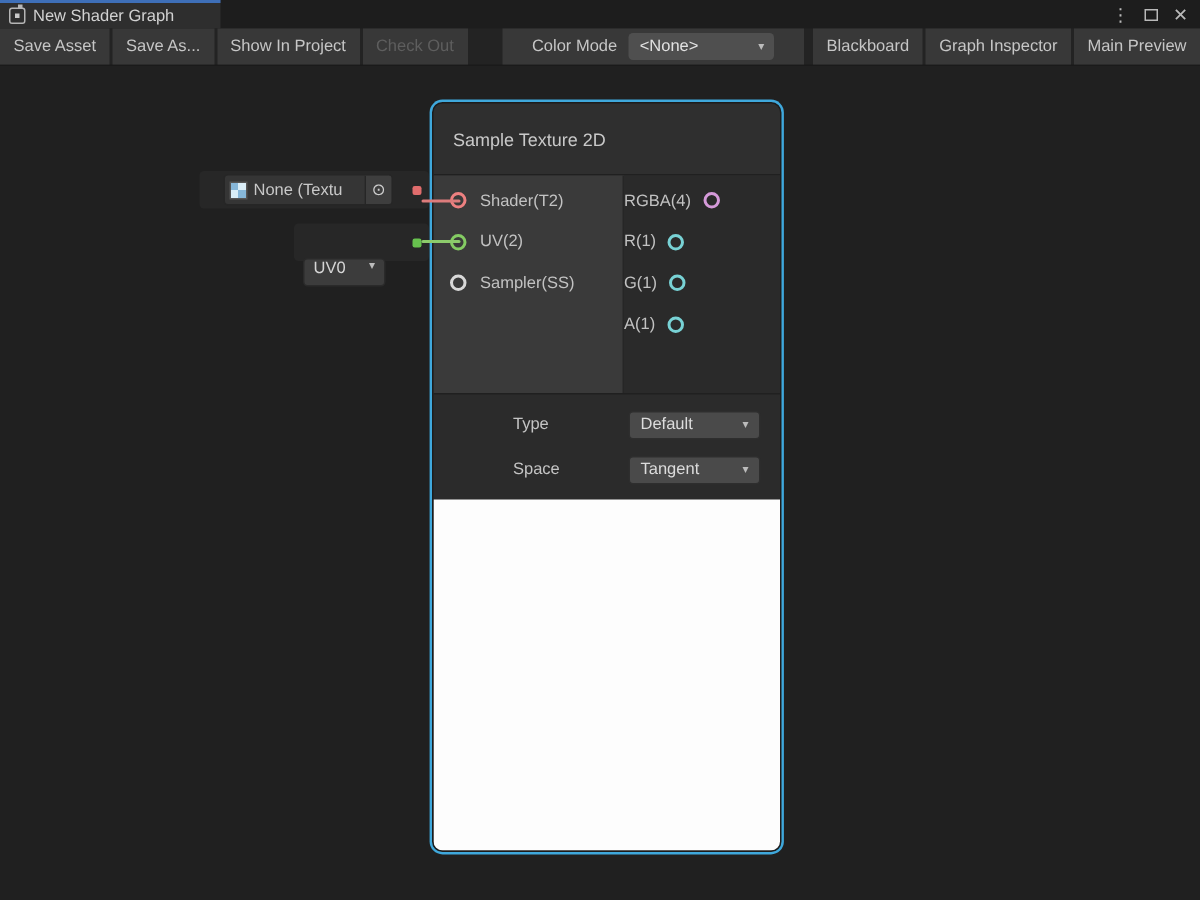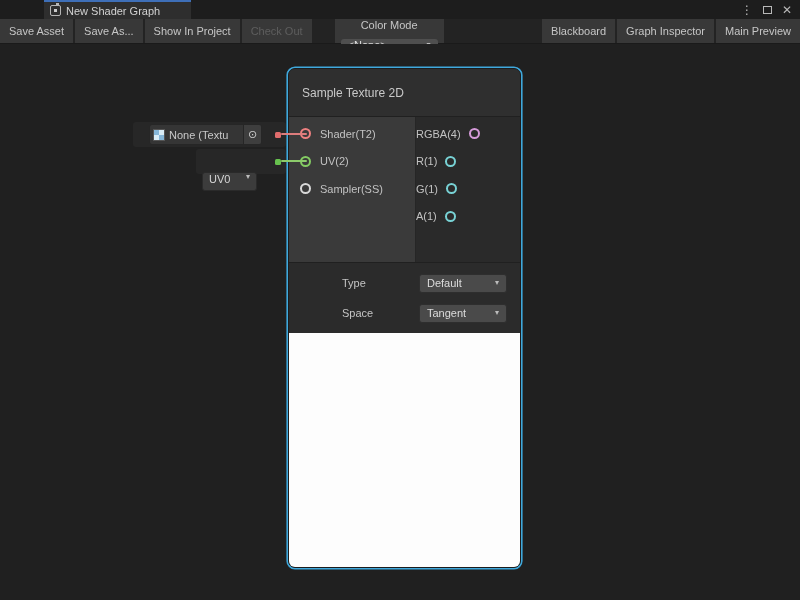--- a/index.html
+++ b/index.html
@@ -7,40 +7,40 @@
   body {
     font-family:"Liberation Sans","DejaVu Sans",sans-serif;
     background:#202020; color:#c6c6c6; font-size:11px;
     -webkit-font-smoothing:antialiased;
   }
 
   
   .tabbar { position:absolute; left:0; top:0; width:800px; height:19px; background:#1d1d1d; display:flex; }
   .tab {
     width:147px; height:19px; background:#2e2e2e; border-top:2px solid #3e6fb8;
-    display:flex; align-items:center; gap:5px; padding:0 6px; color:#d2d2d2;margin-left:44px;
+    display:flex; align-items:center; gap:5px; padding:0 6px; color:#d2d2d2;
   }
   .sg-icon { width:11px; height:11px; border:1px solid #b5b5b5; border-radius:2px; position:relative; flex:none; background:#2e2e2e; }
   .sg-icon::before { content:""; position:absolute; left:3px; top:3px; width:3px; height:3px; background:#c9c9c9; }
   .sg-icon::after  { content:""; position:absolute; right:1px; top:-3px; width:3px; height:3px; background:#b5b5b5; }
   .win-controls { margin-left:auto; display:flex; align-items:center; gap:6px; padding-right:6px; color:#b9b9b9; }
   .win-btn { width:14px; height:14px; display:flex; align-items:center; justify-content:center; font-size:12px; }
   .maximize-glyph { width:9px; height:8px; border:1.5px solid #b9b9b9; display:inline-block; }
 
   
   .toolbar {
     position:absolute; left:0; top:19px; width:800px; height:25px; background:#232323;
     border-bottom:1px solid #1a1a1a; display:flex; align-items:stretch; gap:2px;
   }
   .tb-btn {
     background:#383838; display:flex; align-items:center; padding:0 9px; color:#c6c6c6;
     white-space:nowrap; cursor:default;
   }
   .tb-btn.disabled { color:#5e5e5e; }
-  .colormode { background:#383838; display:flex; align-items:center; gap:8px; padding:0 6px; margin-left:21px;flex-direction:column; }
+  .colormode { background:#383838; display:flex; align-items:center; gap:8px; padding:0 20px; margin-left:21px; }
   .tb-dropdown {
     width:97px; height:18px; background:#4f4f4f; border-radius:3px; display:flex; align-items:center;
     padding:0 7px; color:#e2e2e2;gap:24px;
   }
   .dd-arrow { margin-left:auto; font-size:8px; color:#bcbcbc; line-height:1; }
   .tb-right { margin-left:auto; display:flex; gap:2px; }
 
   
   .canvas { position:absolute; left:0; top:44px; width:800px; height:556px; background:#202020; }
 
@@ -67,21 +67,21 @@
   .setting-row { height:30px; display:flex; align-items:center; justify-content:space-between; padding:0 13px; }
   .setting-label { color:#c4c4c4; }
   .node-dropdown {
     width:88px; height:19px; background:#4a4a4a; border:1px solid #2e2e2e; border-radius:3px;
     display:flex; align-items:center; padding:0 7px; color:#dcdcdc;
   }
   .preview { height:234px; background:#fdfdfd; }
 
   
   .slot-widget { position:absolute; height:25px; background:#272727; border-radius:3px; z-index:0; }
-  .tex-widget { left:133px; top:78px; width:153px; }
+  .tex-widget { left:133px; top:70px; width:153px; }
   .uv-widget  { left:196px; top:105px; width:90px; }
   .obj-field {
     position:absolute; left:16px; top:2px; width:113px; height:21px; background:#353535;
     border:1px solid #262626; border-radius:3px; display:flex; align-items:center; overflow:hidden;
   }
   .checker-icon {
     width:12px; height:12px; margin:0 4px 0 3px; flex:none; border:1px solid #555;
     background:conic-gradient(#d9edf7 0 25%, #86b7d9 0 50%, #d9edf7 0 75%, #86b7d9 0);
   }
   .obj-text { color:#c8c8c8; white-space:nowrap; overflow:hidden; flex:1; }

